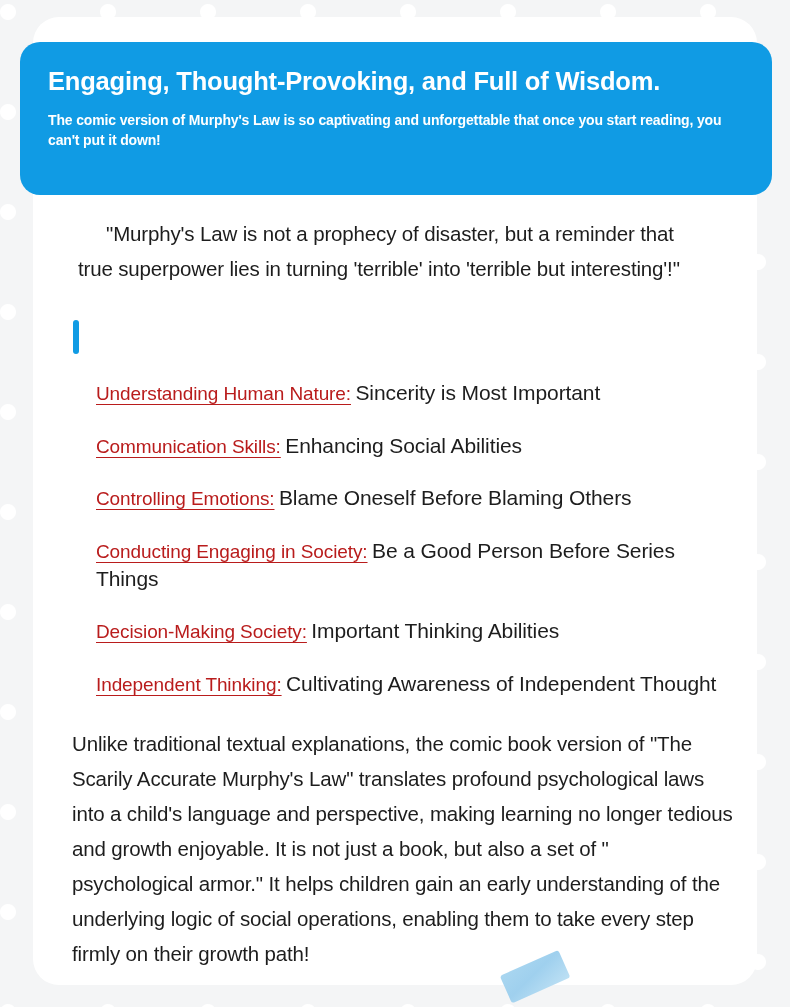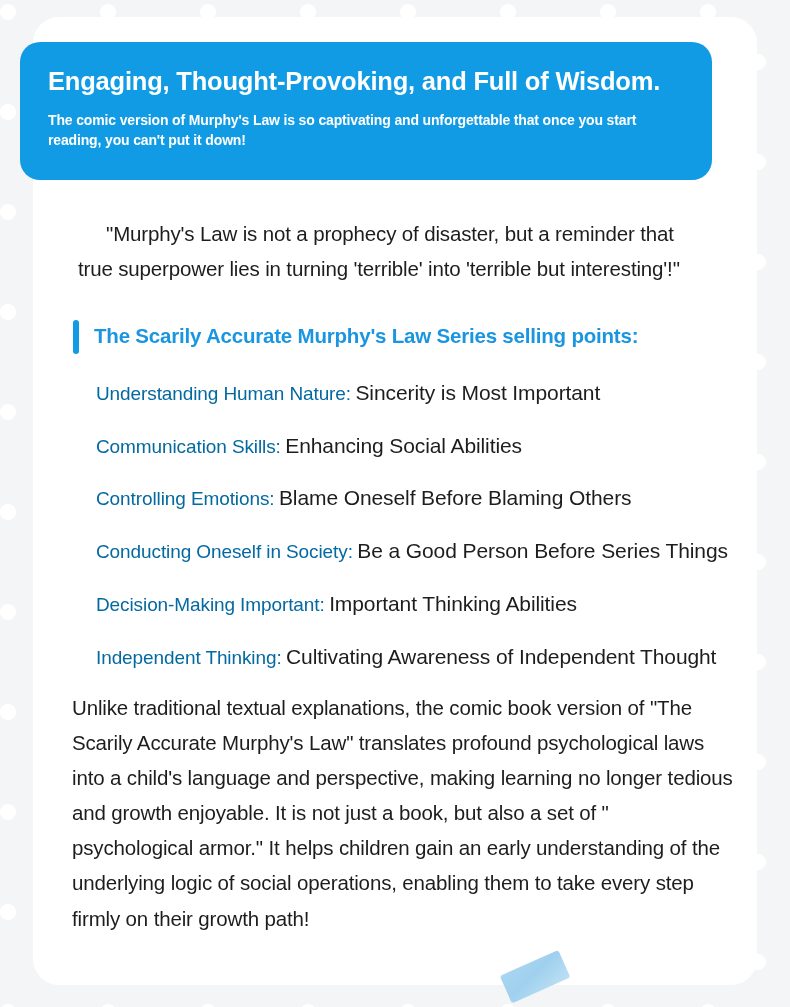--- a/index.html
+++ b/index.html
@@ -61,25 +61,25 @@
     top: 0;
     width: 790px;
     z-index: 3;
   }
 
   
   .hero {
     position: absolute;
     left: 20px;
     top: 42px;
-    width: 692px;
+    width: 752px;
     box-sizing: border-box;
     background: #109be4;
     border-radius: 20px;
-    padding: 24px 28px 29px 28px;
+    padding: 24px 28px 44px 28px;
     color: #ffffff;
   }
   .hero-title {
     font-size: 25.5px;
     font-weight: bold;
     letter-spacing: -0.2px;
     line-height: 1.2;
     margin: 0 0 13px 0;
     white-space: nowrap;
   }
@@ -142,33 +142,34 @@
     padding: 0;
   }
   .point {
     padding: 0 60px 0 96px;
     margin-bottom: 25px;
     line-height: 1.3;
   }
   .point:last-child { margin-bottom: 0; }
   .point-label {
     font-size: 19px;
-    color: #0369a1;
+    color: #b91c1c;
+    text-decoration: underline;
     text-underline-offset: 4px;
     letter-spacing: -0.1px;
   }
   .point-desc {
     font-size: 21px;
     color: #1d1d1d;
     letter-spacing: -0.1px;
   }
 
   
   .closing {
-    margin: 20px 0 0 0;
+    margin: 28px 0 0 0;
     padding: 0 57px 0 72px;
     font-size: 20.5px;
     line-height: 1.71;
     color: #1d1d1d;
     letter-spacing: -0.15px;
   }
 </style>
 </head>
 <body>
 
@@ -184,42 +185,41 @@
     <h1 class="hero-title">Engaging, Thought-Provoking, and Full of Wisdom.</h1>
     <p class="hero-sub">The comic version of Murphy's Law is so captivating and unforgettable that once you start reading, you can't put it down!</p>
   </section>
 
   <div class="body-region">
 
     <p class="quote">"Murphy's Law is not a prophecy of disaster, but a reminder that true superpower lies in turning 'terrible' into 'terrible but interesting'!"</p>
 
     <div class="section-head">
       <span class="accent-bar"></span>
-      <span class="section-head-text">The Scarily Accurate Murphy's Law Series selling points:</span>
     </div>
 
     <ul class="points">
       <li class="point">
         <span class="point-label">Understanding Human Nature:</span>
         <span class="point-desc">Sincerity is Most Important</span>
       </li>
       <li class="point">
         <span class="point-label">Communication Skills:</span>
         <span class="point-desc">Enhancing Social Abilities</span>
       </li>
       <li class="point">
         <span class="point-label">Controlling Emotions:</span>
         <span class="point-desc">Blame Oneself Before Blaming Others</span>
       </li>
       <li class="point">
-        <span class="point-label">Conducting Oneself in Society:</span>
+        <span class="point-label">Conducting Engaging in Society:</span>
         <span class="point-desc">Be a Good Person Before Series Things</span>
       </li>
       <li class="point">
-        <span class="point-label">Decision-Making Important:</span>
+        <span class="point-label">Decision-Making Society:</span>
         <span class="point-desc">Important Thinking Abilities</span>
       </li>
       <li class="point">
         <span class="point-label">Independent Thinking:</span>
         <span class="point-desc">Cultivating Awareness of Independent Thought</span>
       </li>
     </ul>
 
     <p class="closing">Unlike traditional textual explanations, the comic book version of "The Scarily Accurate Murphy's Law" translates profound psychological laws into a child's language and perspective, making learning no longer tedious and growth enjoyable. It is not just a book, but also a set of " psychological armor." It helps children gain an early understanding of the underlying logic of social operations, enabling them to take every step firmly on their growth path!</p>
 

